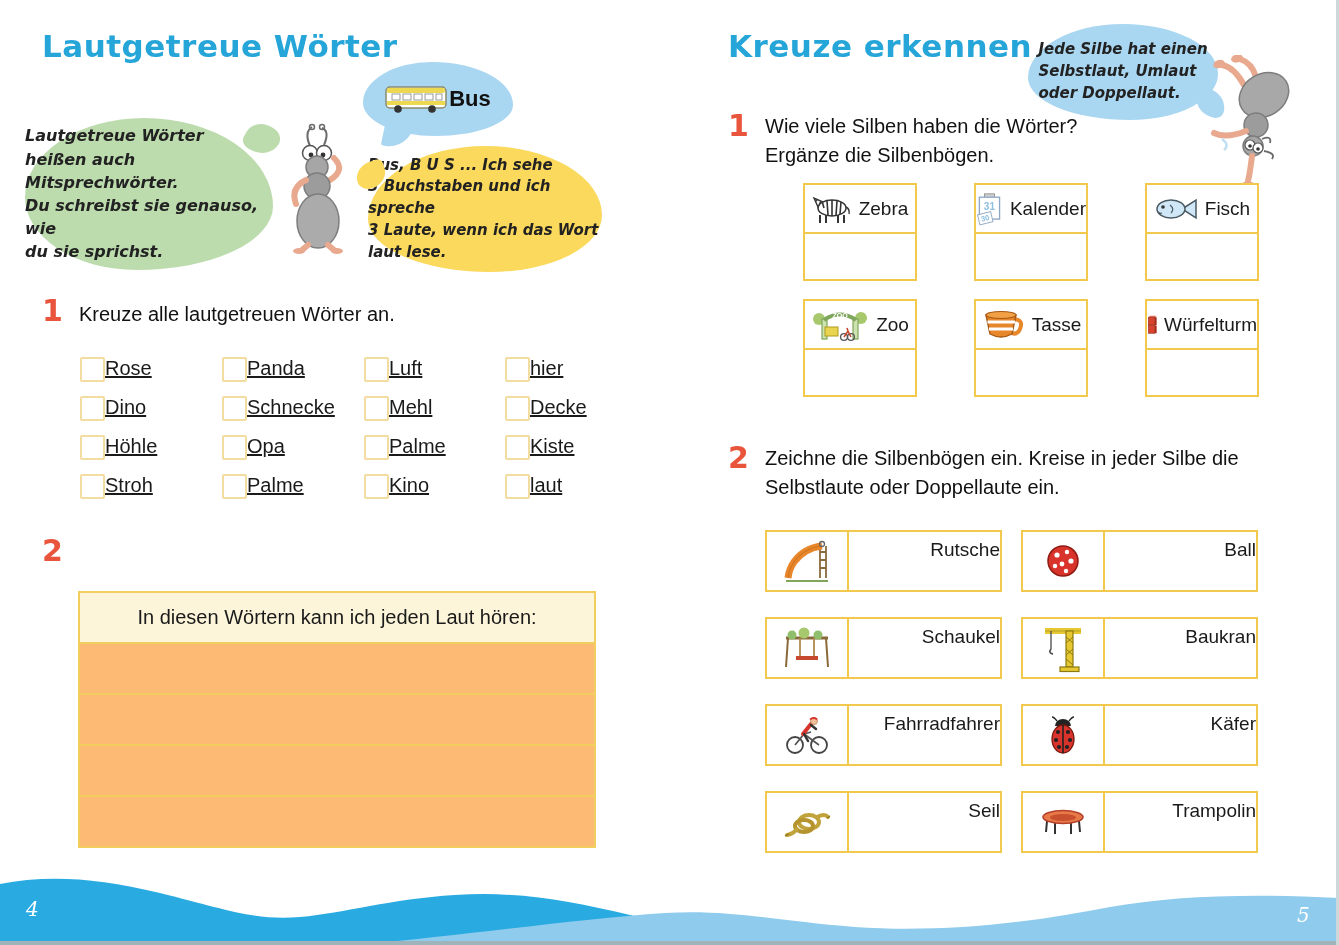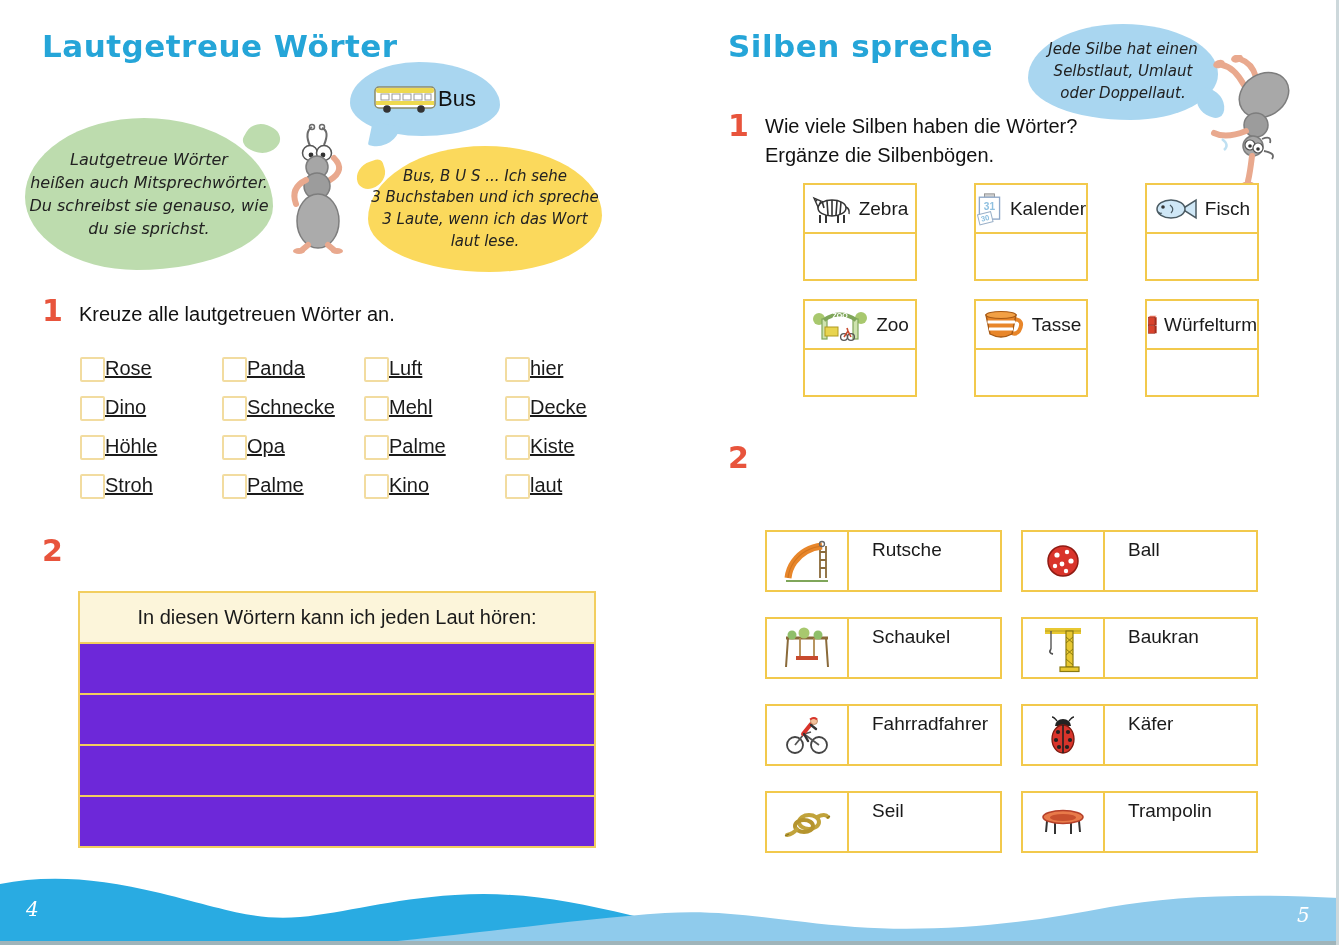--- a/index.html
+++ b/index.html
@@ -6,64 +6,64 @@
   .sheet{position:relative;width:1339px;height:945px;background:#ffffff;overflow:hidden;
          font-family:"Liberation Sans", sans-serif;color:#1a1a1a;margin:0 auto;}
   
   .page-title{position:absolute;font-size:31px;font-weight:bold;color:#25A5D8;letter-spacing:.5px;
               font-family:"DejaVu Sans", sans-serif;}
   .task-num{position:absolute;font-size:30px;font-weight:bold;color:#E8543C;
             font-family:"DejaVu Sans", sans-serif;}
   .prompt{position:absolute;font-size:20px;line-height:29px;color:#111;}
   
   .bubble{position:absolute;display:flex;align-items:center;justify-content:center;
-          text-align:center;font-family:"DejaVu Sans", sans-serif;font-style:italic;
-          font-size:15px;line-height:1.45;color:#222;}
+          text-align:left;font-family:"DejaVu Sans", sans-serif;font-style:italic;
+          font-size:15px;line-height:1.45;color:#222;font-weight:bold;}
   .bubble .tail{position:absolute;}
   .b-blue{background:#A9D6F0;}
   .b-green{background:#BDDCAE;}
   .b-yellow{background:#FBD95C;}
-  #bus-bubble{left:350px;top:62px;width:150px;height:74px;border-radius:46% 54% 52% 48%/55% 58% 42% 45%;gap:0;}
+  #bus-bubble{left:363px;top:62px;width:150px;height:74px;border-radius:46% 54% 52% 48%/55% 58% 42% 45%;gap:0;}
   #bus-bubble .tail{left:20px;bottom:-12px;width:28px;height:24px;background:#A9D6F0;
                     border-radius:0 0 28px 2px;transform:rotate(12deg);}
   #green-bubble{left:25px;top:118px;width:248px;height:152px;border-radius:48% 52% 55% 45%/52% 58% 42% 48%;
                 font-size:16px;}
   #green-bubble .tail{right:-6px;top:6px;width:34px;height:30px;background:#BDDCAE;
                       border-radius:60% 40% 70% 30%;transform:rotate(30deg);}
   #yellow-bubble{left:368px;top:146px;width:234px;height:126px;border-radius:50% 50% 48% 52%/58% 55% 45% 42%;}
   #yellow-bubble .tail{left:-12px;top:16px;width:30px;height:26px;background:#FBD95C;
                        border-radius:60% 20% 60% 40%;transform:rotate(-18deg);}
   #silben-bubble{left:1028px;top:24px;width:190px;height:96px;border-radius:50% 50% 46% 54%/56% 52% 48% 44%;}
   #silben-bubble .tail{right:-8px;bottom:4px;width:30px;height:26px;background:#A9D6F0;
                        border-radius:20% 70% 30% 60%;transform:rotate(20deg);}
   .bus-word{font-size:22px;font-style:normal;font-family:"Liberation Sans",sans-serif;color:#111;}
   
   .word-grid{position:absolute;left:80px;top:350px;width:540px;display:grid;
              grid-template-columns:142px 142px 141px 1fr;grid-auto-rows:39px;align-items:center;}
   .word-item{display:flex;font-size:20px;text-decoration:underline;}
   .cb{width:21px;height:21px;border:2px solid #F2DCA0;border-radius:2px;background:#fff;flex:0 0 auto;}
   
-  .answer-table{position:absolute;left:78px;top:591px;width:514px;border:2px solid #F2CE5F;background:#6d28d9;}
+  .answer-table{position:absolute;left:78px;top:591px;width:514px;border:2px solid #F2CE5F;background:#fdba74;}
   .answer-table .hdr{height:49px;background:#FCF5DA;display:flex;align-items:center;justify-content:center;
                      font-size:20px;border-bottom:2px solid #F2CE5F;}
   .answer-table .row{height:49px;border-bottom:2px solid #F2CE5F;}
   .answer-table .row:last-child{border-bottom:none;}
   
   .cards3{position:absolute;left:763px;top:183px;display:grid;grid-template-columns:154px 154px 154px;
           grid-auto-rows:98px;column-gap:17px;row-gap:18px;}
   .card1{border:2px solid #F2C94C;background:#fff;box-sizing:border-box;margin-left:40px;}
   .card1 .top{height:47px;border-bottom:2px solid #F2C94C;display:flex;align-items:center;
               justify-content:center;gap:7px;font-size:19px;}
   .card1 .arc-area{height:47px;}
   
   .cards2{position:absolute;left:765px;top:530px;display:grid;grid-template-columns:237px 237px;
           grid-auto-rows:62px;column-gap:19px;row-gap:25px;}
   .card2{border:2px solid #F2C94C;background:#fff;box-sizing:border-box;display:flex;}
   .card2 .img{width:80px;border-right:2px solid #F2C94C;display:flex;align-items:center;justify-content:center;}
-  .card2 .body{flex:1;text-align:left;padding-top:7px;font-size:19px;padding-left:23px;}
+  .card2 .body{flex:1;text-align:right;padding-top:7px;font-size:19px;padding-left:23px;}
   
   #footer-waves{position:absolute;left:0;top:853px;width:1339px;height:92px;}
   .page-num{position:absolute;color:#fff;font-size:20px;font-style:italic;
             font-family:"DejaVu Serif", serif;z-index:5;}
   #page-num-left{left:26px;top:897px;}
   #page-num-right{left:1297px;top:903px;}
   .edge-bottom{position:absolute;left:0;bottom:0;width:100%;height:4px;background:#9FB4BA;z-index:6;}
   .edge-right{position:absolute;right:0;top:0;width:3px;height:100%;background:#CDD8DB;z-index:6;}
   .ant{position:absolute;}
 </style>
@@ -204,21 +204,21 @@
   <div class="task-num" style="left:42px;top:533px;">2</div>
 
   <div class="answer-table">
     <div class="hdr">In diesen Wörtern kann ich jeden Laut hören:</div>
     <div class="row"></div>
     <div class="row"></div>
     <div class="row"></div>
     <div class="row"></div>
   </div>
 
-  <div class="page-title" style="left:728px;top:28px;">Silben spreche</div>
+  <div class="page-title" style="left:728px;top:28px;">Kreuze erkennen</div>
 
   <div class="bubble b-blue" id="silben-bubble">
     <span class="tail"></span>
     <div>
       <span style="display:block">Jede Silbe hat einen</span>
       <span style="display:block">Selbstlaut, Umlaut</span>
       <span style="display:block">oder Doppellaut.</span>
     </div>
   </div>
 
@@ -337,20 +337,24 @@
           <rect x="3" y="22" width="14" height="17" fill="#D9422C" stroke="#8E2316" stroke-width="1.2"></rect>
           <rect x="17" y="22" width="4" height="17" fill="#A82A18"></rect>
         </svg>
         <span>Würfelturm</span>
       </div>
       <div class="arc-area"></div>
     </div>
   </div>
 
   <div class="task-num" style="left:728px;top:440px;">2</div>
+  <div class="prompt" style="left:765px;top:444px;">
+    <span style="display:block">Zeichne die Silbenbögen ein. Kreise in jeder Silbe die</span>
+    <span style="display:block">Selbstlaute oder Doppellaute ein.</span>
+  </div>
 
   <div class="cards2">
 
     <div class="card2">
       <div class="img">
         <svg width="46" height="46" viewBox="0 0 46 46">
           <path d="M36,8 L36,40 M42,8 L42,40 M36,14 L42,14 M36,22 L42,22 M36,30 L42,30" stroke="#8a6a3a" stroke-width="1.8"></path>
           <path d="M38,8 Q20,10 10,24 Q5,31 4,40" fill="none" stroke="#E8862A" stroke-width="7"></path>
           <path d="M38,8 Q20,10 10,24 Q5,31 4,40" fill="none" stroke="#b05c10" stroke-width="1.2" stroke-dasharray="none" opacity="0.4"></path>
           <circle cx="38" cy="6" r="2.5" fill="none" stroke="#666" stroke-width="1.3"></circle>

